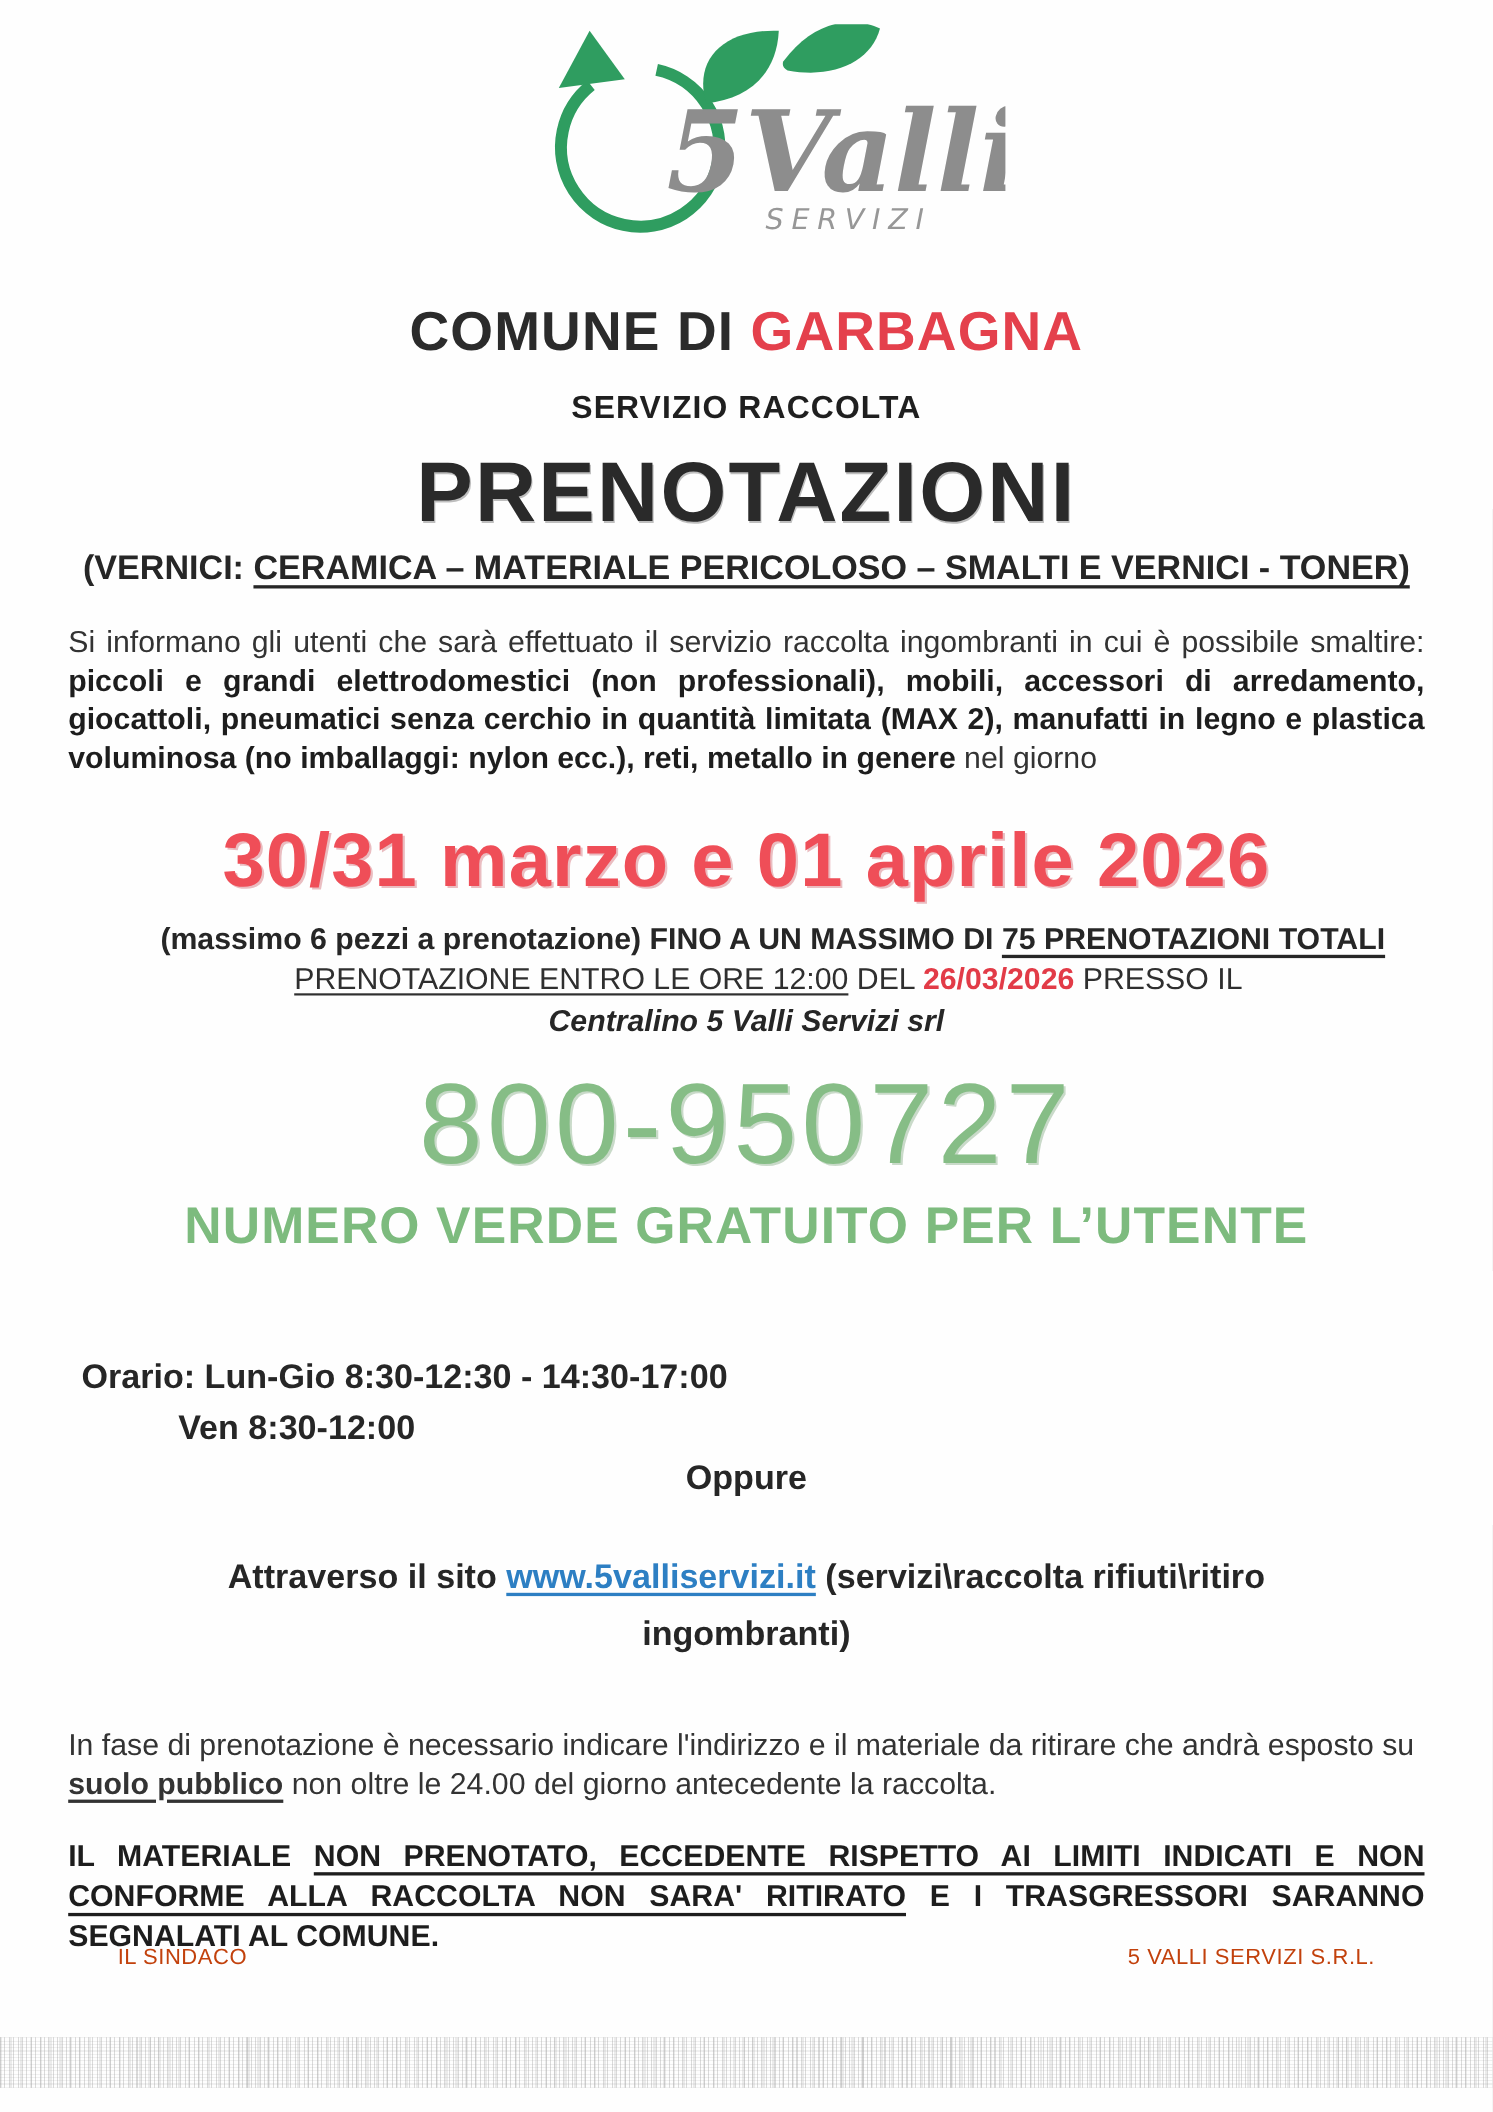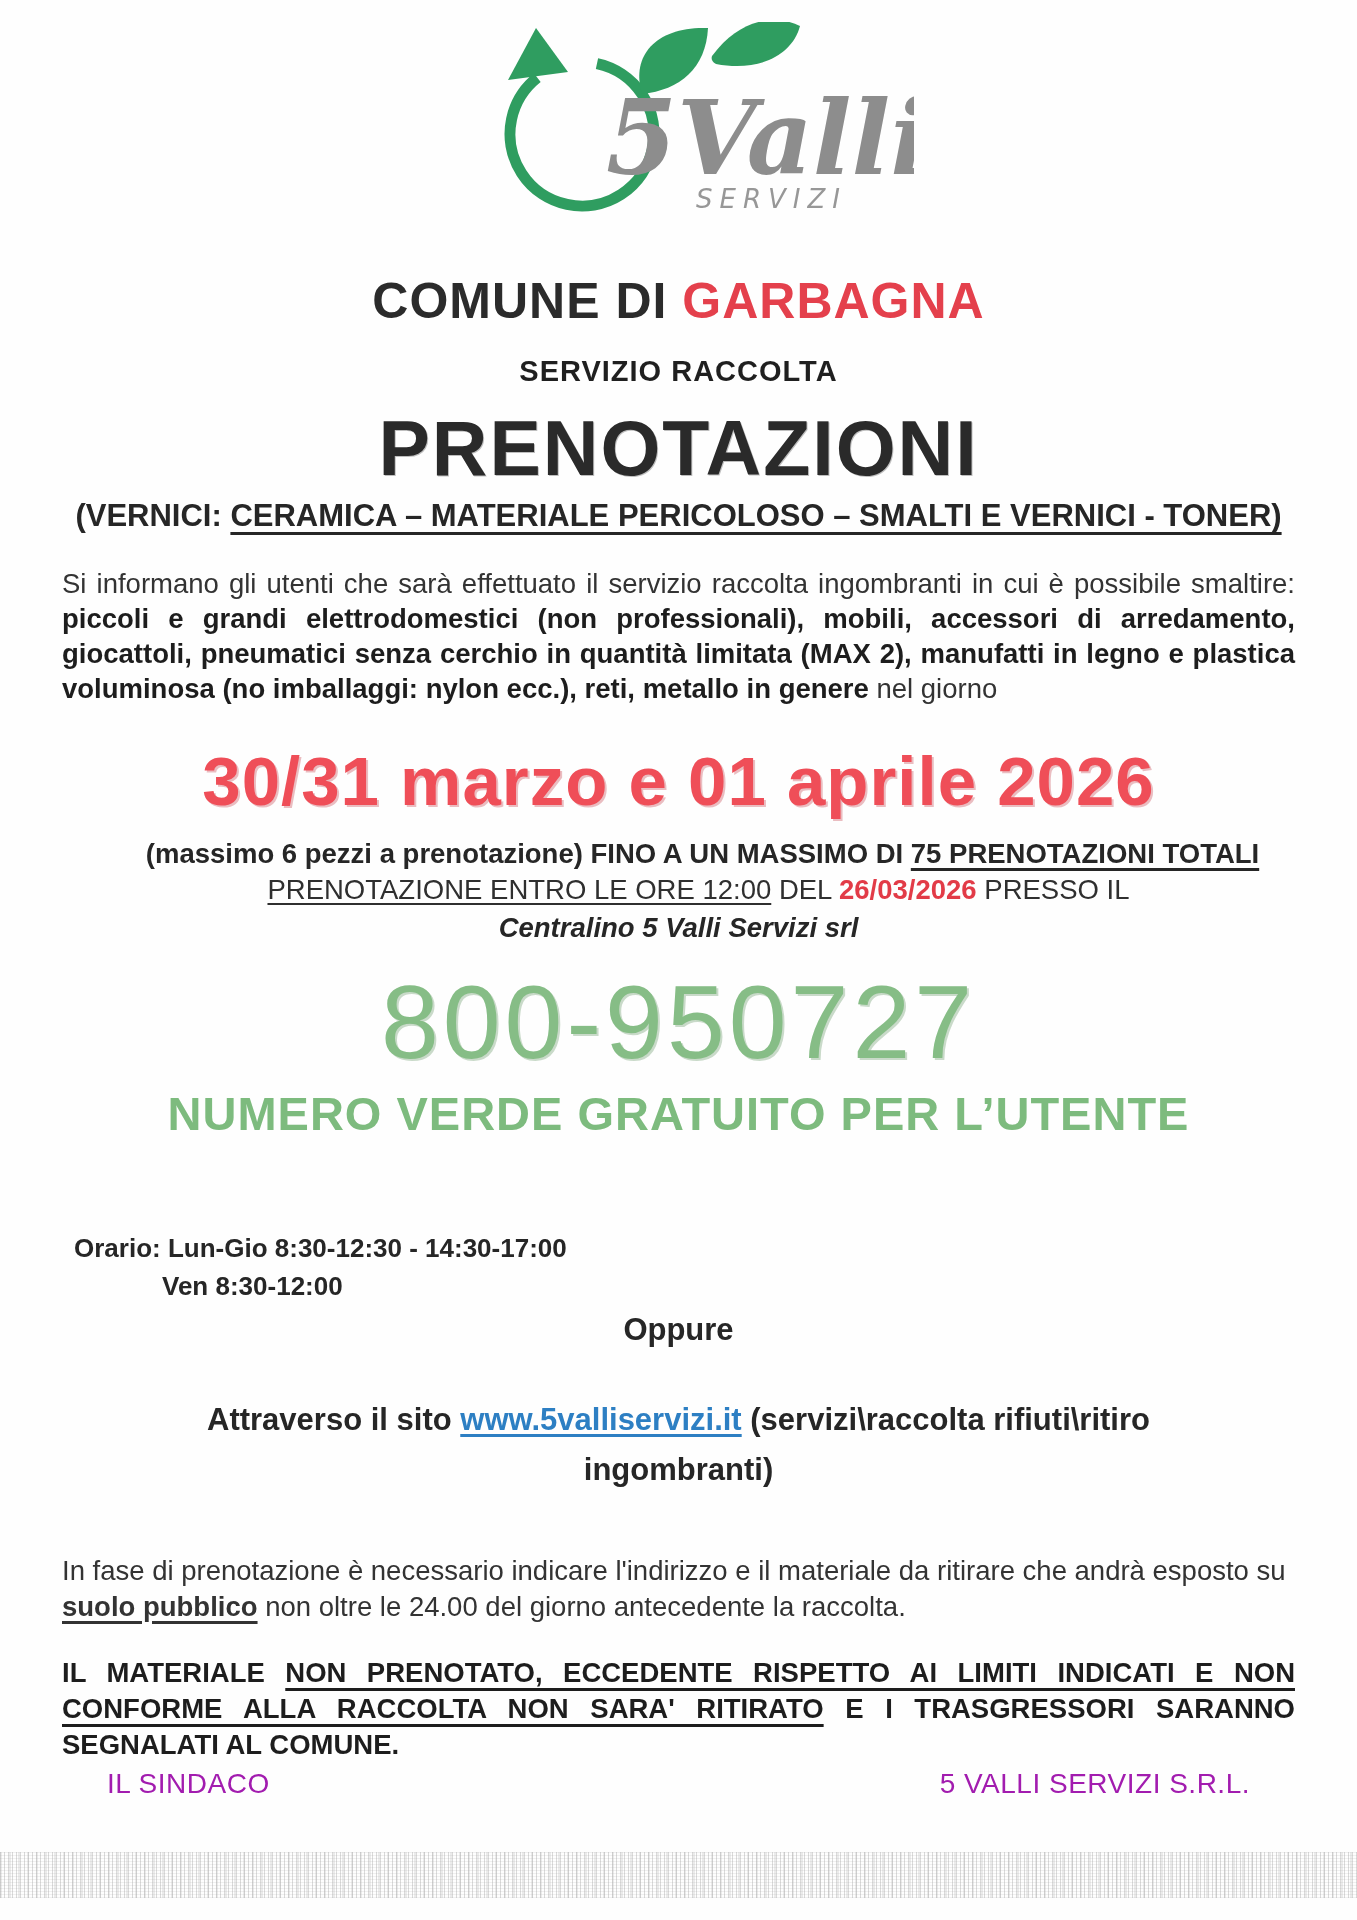--- a/index.html
+++ b/index.html
@@ -82,21 +82,21 @@
   }
   .phone-tag{
     margin-top:16px;
     font-size:47px;font-weight:700;letter-spacing:1px;line-height:1;
     color:var(--verde-green);
   }
 
   .schedule{
     margin:92px 0 0 74px;
     text-align:left;
-    font-size:26px;font-weight:700;line-height:1.48;
+    font-size:31px;font-weight:700;line-height:1.48;
   }
   .schedule .indent{padding-left:88px;}
 
   .oppure{margin-top:8px;font-size:31px;font-weight:700;line-height:1;}
 
   .website{
     margin:50px 150px 0;
     font-size:31px;line-height:1.62;
   }
 
@@ -112,21 +112,21 @@
     font-size:27.5px;line-height:1.32;
     text-align:justify;text-justify:inter-word;
     color:#1d1d1d;
   }
   .warning .u{text-decoration-thickness:2.5px;text-underline-offset:6px;}
 
   .page-footer{
     position:absolute;left:0;right:0;top:1768px;
     display:flex;justify-content:space-between;
     padding:0 107px;
-    font-size:28px;color:#a21caf;letter-spacing:.5px;
+    font-size:20px;color:#c2410c;letter-spacing:.5px;
   }
 
   .scan-noise{
     position:absolute;left:0;right:0;bottom:22px;height:46px;
     background:
       repeating-linear-gradient(90deg, rgba(45,45,45,.38) 0 1px, transparent 1px 4px),
       repeating-linear-gradient(90deg, rgba(70,70,70,.22) 0 2px, transparent 2px 9px),
       repeating-linear-gradient(0deg, rgba(130,130,130,.25) 0 1px, transparent 1px 3px);
     opacity:.45;
   }

